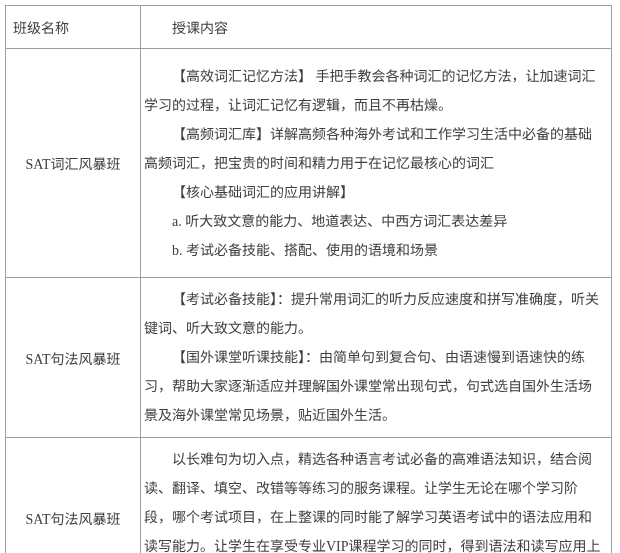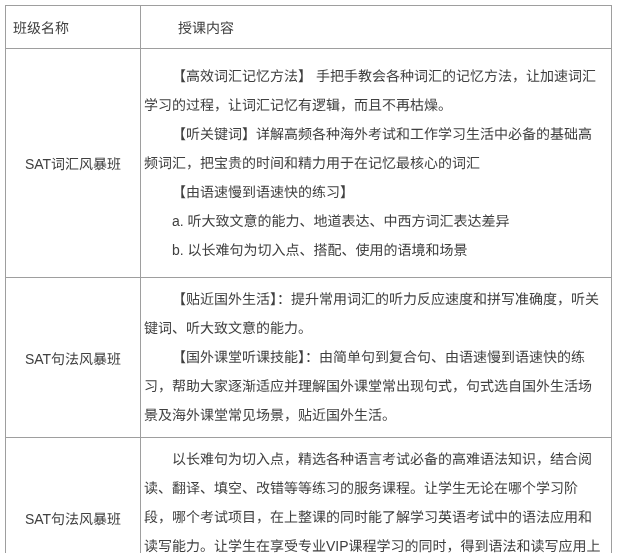--- a/index.html
+++ b/index.html
@@ -4,21 +4,21 @@
 <style>
   html, body {
     margin: 0;
     padding: 0;
     background: #ffffff;
   }
   .page {
     width: 620px;
     height: 553px;
     background: #ffffff;
-    font-family: Liberation Sans, sans-serif;
+    font-family: Liberation Serif, serif;
     overflow: hidden;
     box-sizing: border-box;
   }
   table.course-table {
     border-collapse: collapse;
     table-layout: fixed;
     width: 607px;
     margin: 5px 0 0 5px;
     background: #ffffff;
   }
@@ -31,21 +31,21 @@
     box-sizing: border-box;
     background: #ffffff;
   }
   .header-row td { height: 43px; }
   .name-header {
     text-align: left;
     padding-left: 7px;
   }
   .content-header {
     text-align: left;
-    padding-left: 9px;
+    padding-left: 3px;
     text-indent: 2em;
   }
   .name-cell {
     text-align: center;
     padding: 13px 4px;
   }
   .content-cell {
     vertical-align: middle;
     padding: 7px 8px 7px 3px;
     margin-top: 32px;
@@ -74,31 +74,31 @@
     <tbody>
       <tr class="header-row">
         <td class="name-header">班级名称</td>
         <td class="content-header">授课内容</td>
       </tr>
 
       <tr class="row-1">
         <td class="name-cell">SAT词汇风暴班</td>
         <td class="content-cell">
           <p>【高效词汇记忆方法】 手把手教会各种词汇的记忆方法，让加速词汇学习的过程，让词汇记忆有逻辑，而且不再枯燥。</p>
-          <p>【听关键词】详解高频各种海外考试和工作学习生活中必备的基础高频词汇，把宝贵的时间和精力用于在记忆最核心的词汇</p>
-          <p>【由语速慢到语速快的练习】</p>
+          <p>【高频词汇库】详解高频各种海外考试和工作学习生活中必备的基础高频词汇，把宝贵的时间和精力用于在记忆最核心的词汇</p>
+          <p>【核心基础词汇的应用讲解】</p>
           <p>a. 听大致文意的能力、地道表达、中西方词汇表达差异</p>
-          <p>b. 以长难句为切入点、搭配、使用的语境和场景</p>
+          <p>b. 考试必备技能、搭配、使用的语境和场景</p>
         </td>
       </tr>
 
       <tr class="row-2">
         <td class="name-cell">SAT句法风暴班</td>
         <td class="content-cell">
-          <p>【贴近国外生活】：提升常用词汇的听力反应速度和拼写准确度，听关键词、听大致文意的能力。</p>
+          <p>【考试必备技能】：提升常用词汇的听力反应速度和拼写准确度，听关键词、听大致文意的能力。</p>
           <p>【国外课堂听课技能】：由简单句到复合句、由语速慢到语速快的练习，帮助大家逐渐适应并理解国外课堂常出现句式，句式选自国外生活场景及海外课堂常见场景，贴近国外生活。</p>
         </td>
       </tr>
 
       <tr class="row-3">
         <td class="name-cell">SAT句法风暴班</td>
         <td class="content-cell">
           <p>以长难句为切入点，精选各种语言考试必备的高难语法知识，结合阅读、翻译、填空、改错等等练习的服务课程。让学生无论在哪个学习阶段，哪个考试项目，在上整课的同时能了解学习英语考试中的语法应用和读写能力。让学生在享受专业VIP课程学习的同时，得到语法和读写应用上的指导。</p>
         </td>
       </tr>

